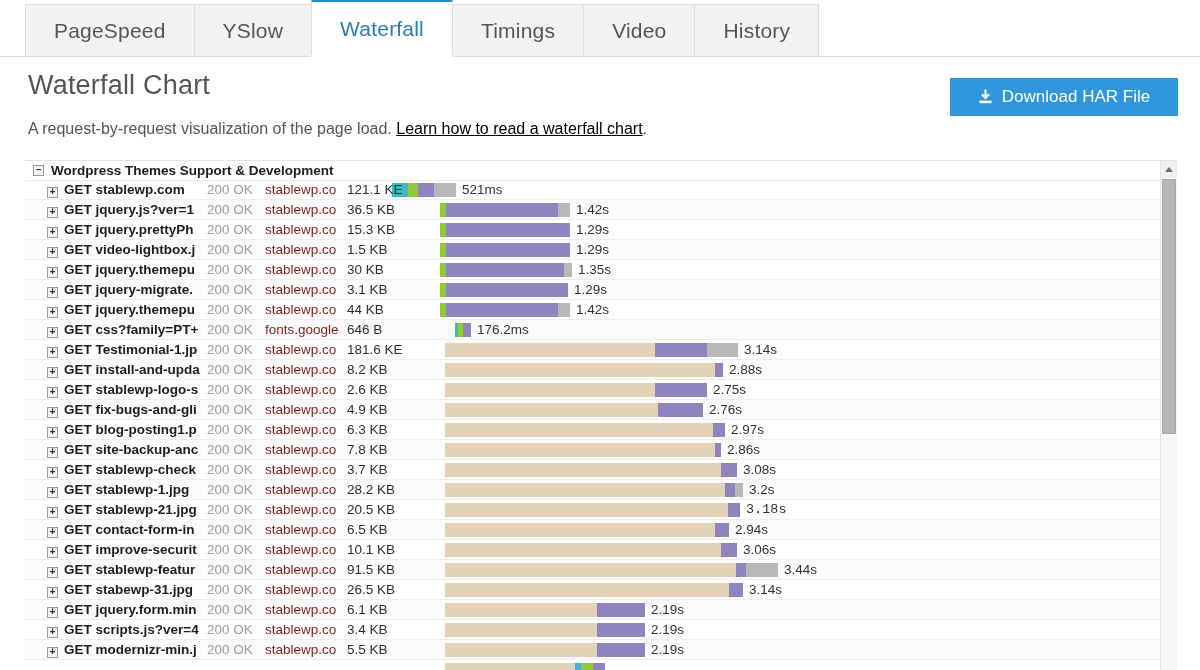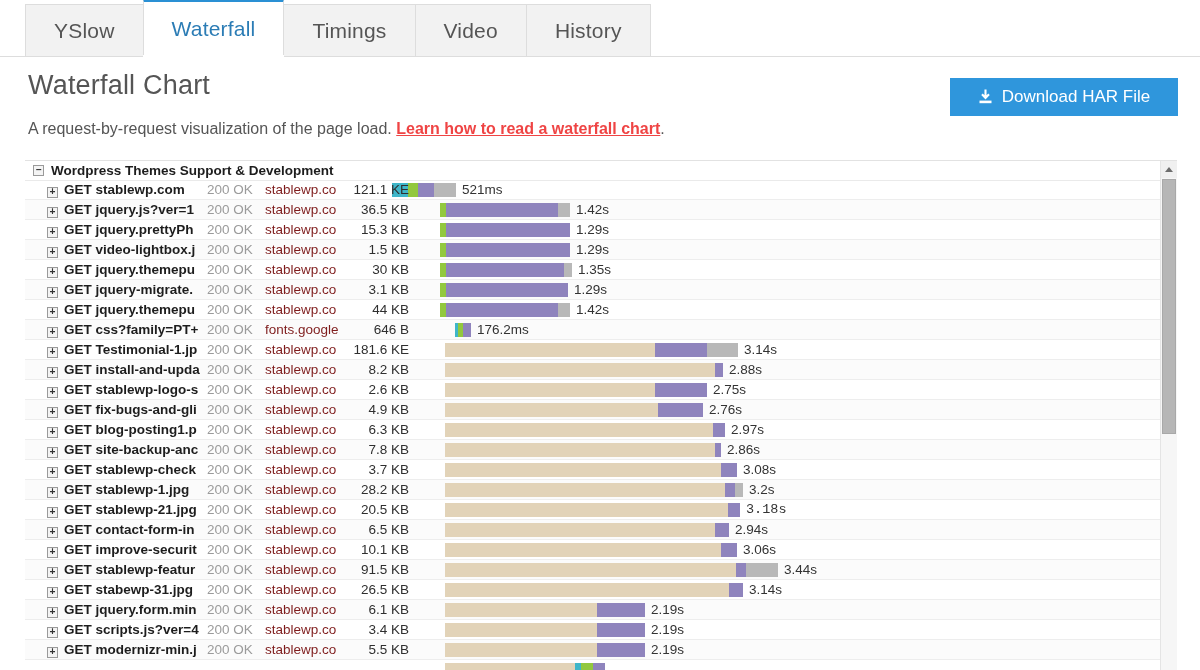--- a/index.html
+++ b/index.html
@@ -50,21 +50,21 @@
   }
 
   
   .head{position:absolute;left:28px;top:70px;}
   .page-title{
     font-size:27px;color:#555;font-weight:400;letter-spacing:.2px;margin:0;
   }
   .subtitle{
     position:absolute;left:28px;top:120px;font-size:16px;color:#555;
   }
-  .subtitle a{color:#ef4444;text-decoration:underline;font-weight:bold;}
+  .subtitle a{color:#000000;text-decoration:underline;}
   .har-btn{
     position:absolute;right:22px;top:78px;
     background:#2f96dc;color:#fff;border:none;
     height:38px;min-width:228px;
     display:flex;align-items:center;justify-content:center;gap:9px;
     font-size:17px;cursor:pointer;
     padding:0 16px;
     box-sizing:border-box;
   }
   .har-btn svg{display:block;}
@@ -104,21 +104,21 @@
     background:#fff;
     box-sizing:border-box;
   }
   .row:nth-child(even){background:#fbfbfb;}
   .row .cells{position:relative;height:28px;z-index:2;}
   .c{position:absolute;top:0;height:20px;line-height:20px;font-size:13.5px;white-space:nowrap;overflow:hidden;}
   .c-name{left:22px;width:155px;font-weight:bold;color:#1d1d1d;}
   .c-name .toggle{margin:0 6px 0 0;position:relative;top:1px;}
   .c-status{left:182px;width:56px;color:#9b9b9b;}
   .c-domain{left:240px;width:86px;color:#7f1d1d;}
-  .c-size{left:322px;width:62px;text-align:right;color:#2f2f2f;}
+  .c-size{left:322px;width:62px;text-align:left;color:#2f2f2f;}
 
   
   .barlayer{position:absolute;left:0;top:0;height:36px;width:1135px;z-index:1;}
   .seg{position:absolute;top:3px;height:14px;}
   .s-block{background:#e2d3b8;}
   .s-dns{background:#3fb6c9;}
   .s-connect{background:#92c83e;}
   .s-send{background:#8f84bd;}
   .s-receive{background:#b8b8b8;}
   .tlabel{
@@ -144,20 +144,23 @@
   }
 </style>
 </head>
 <body>
 
 <div class="page">
 
   <div class="tabbar">
     <div class="tabs" id="tabs">
         <div class="tab">
+          <span>PageSpeed</span>
+        </div>
+        <div class="tab">
           <span>YSlow</span>
         </div>
         <div class="tab active">
           <span>Waterfall</span>
         </div>
         <div class="tab">
           <span>Timings</span>
         </div>
         <div class="tab">
           <span>Video</span>

